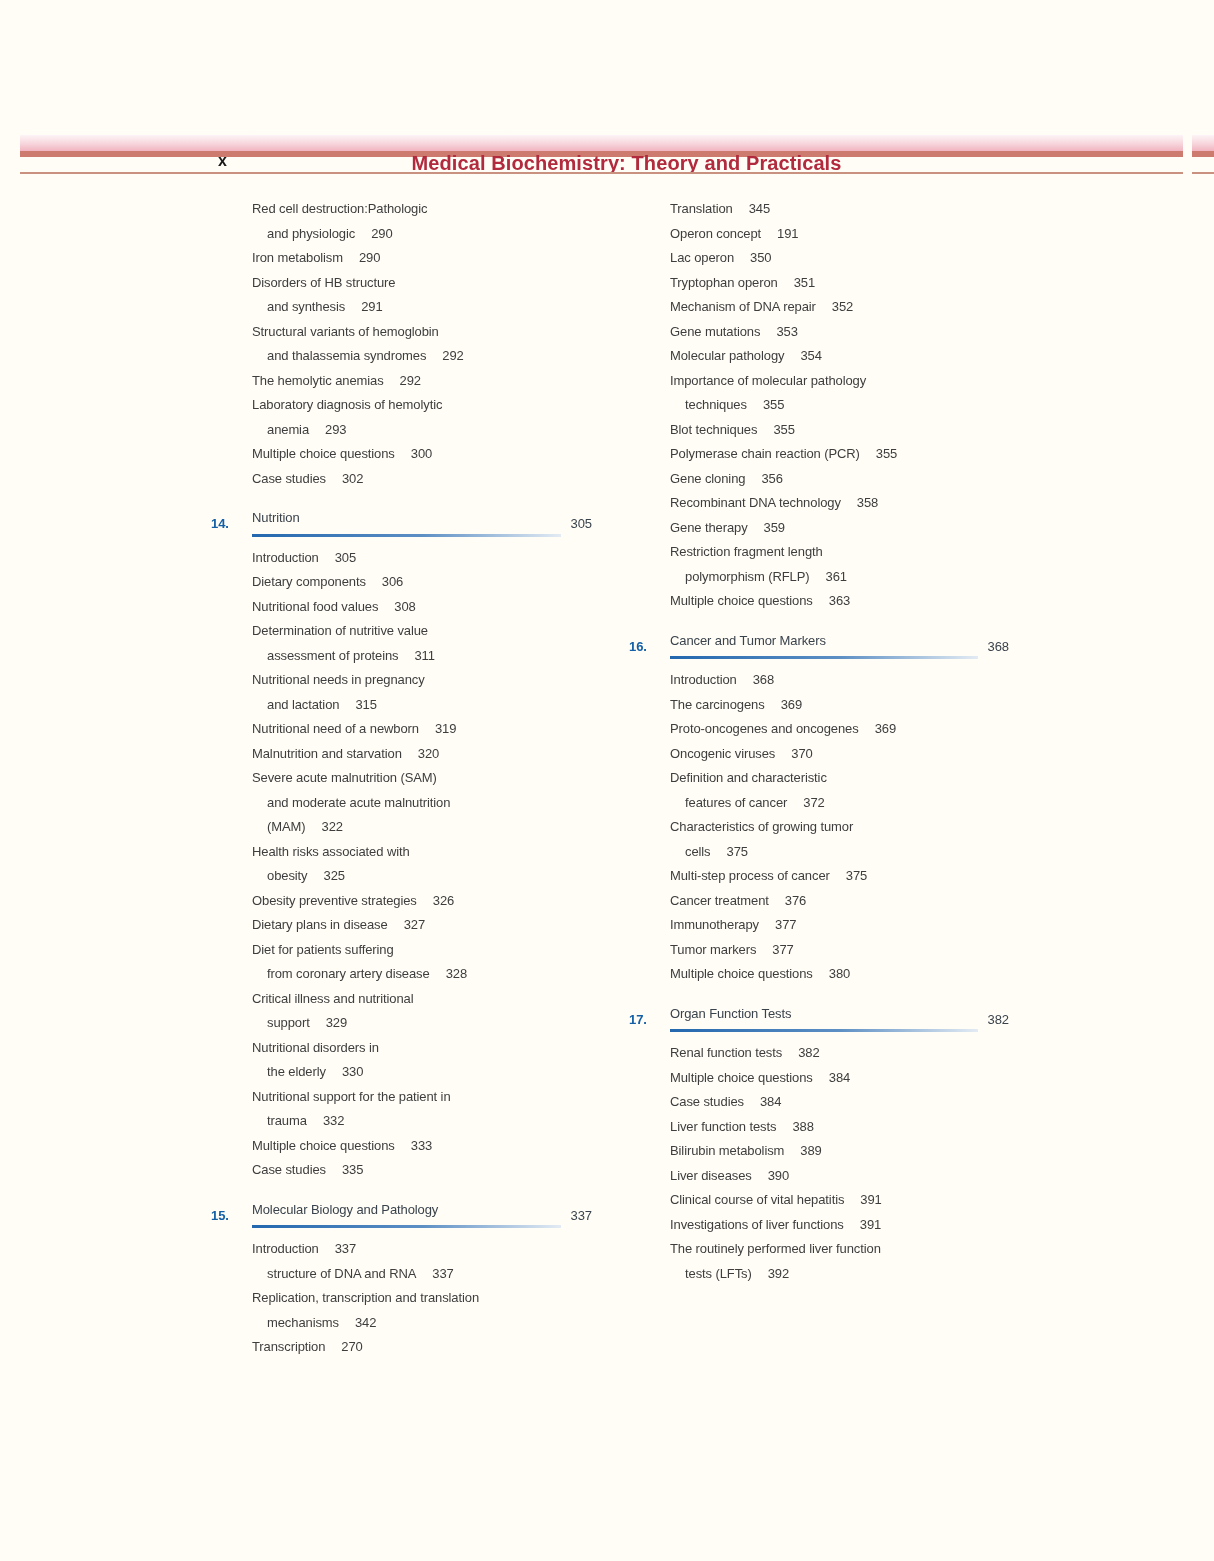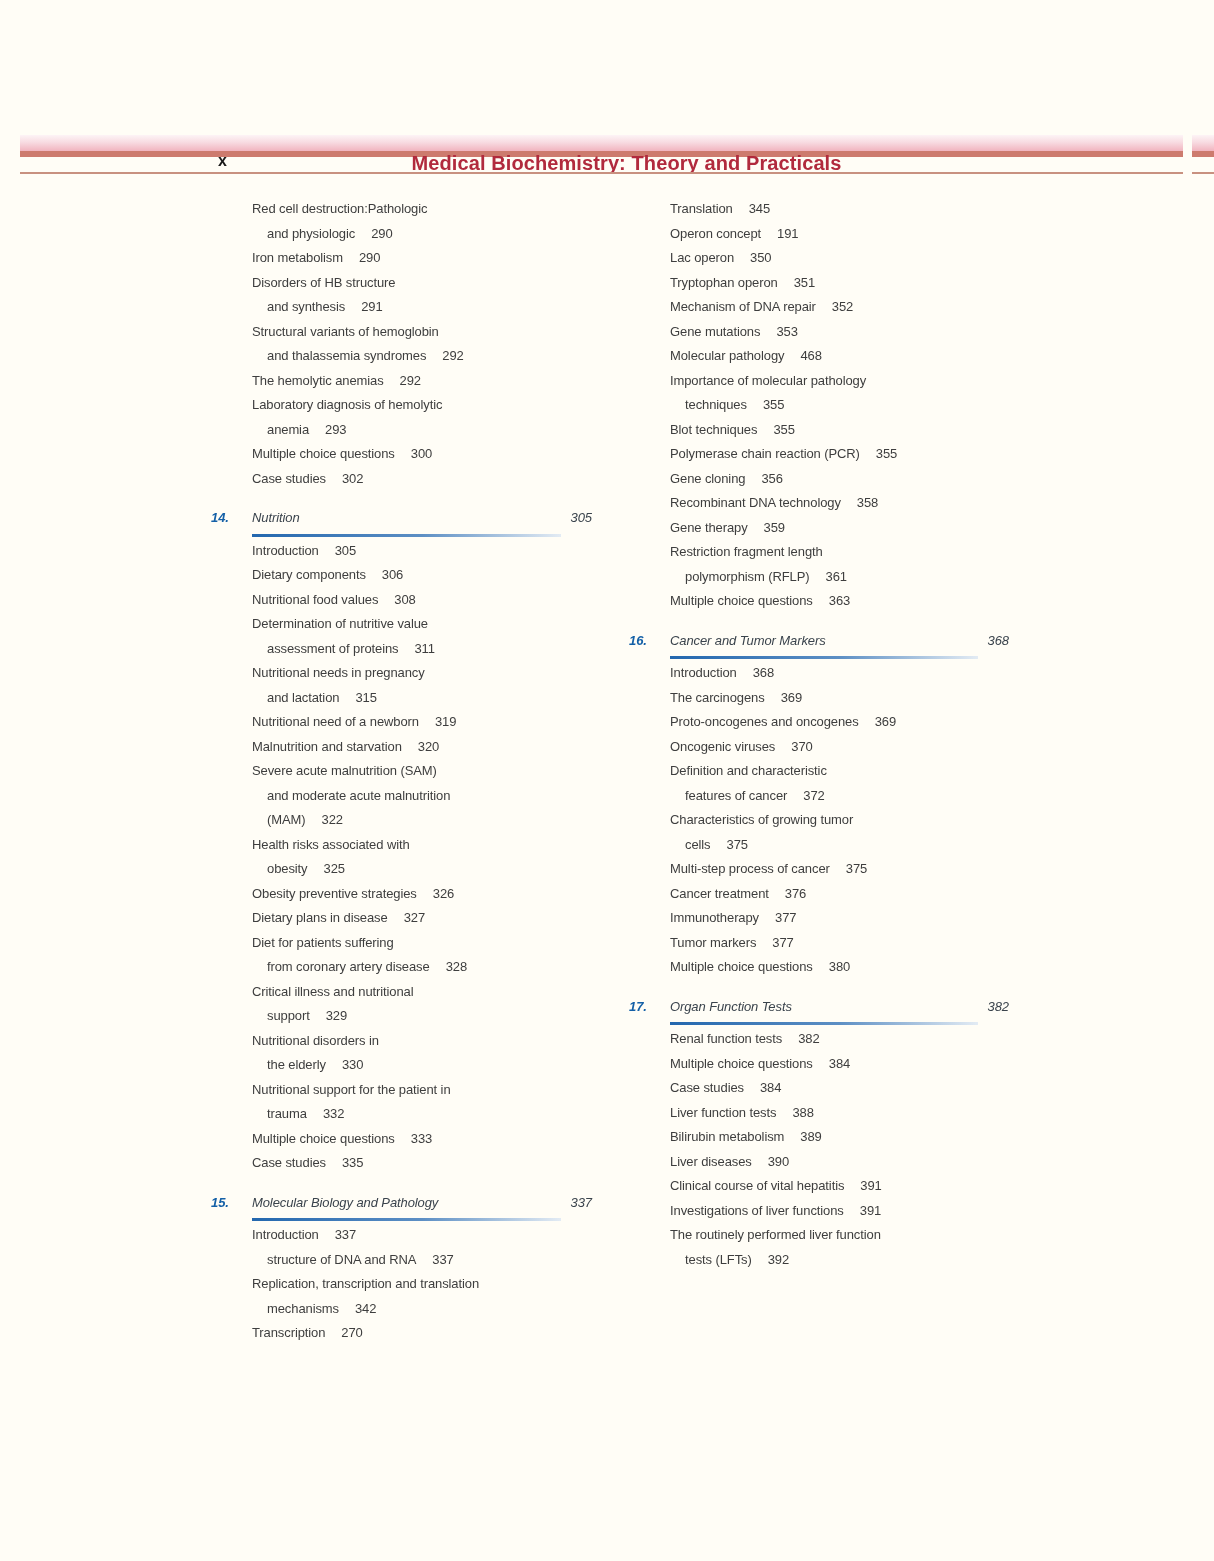--- a/index.html
+++ b/index.html
@@ -85,24 +85,23 @@
     letter-spacing: -0.1px;
   }
   .toc-col-left  { left: 211px; width: 381px; }
   .toc-col-right { left: 629px; width: 380px; }
 
   .toc-block { margin: 0; }
   .toc-block.with-chapter { margin-top: 15px; }
 
   .ch-head {
     display: flex;
-    align-items: flex-start;
-    margin-bottom: 2px;
+    align-items: flex-end;
+    margin-bottom: 9px;
     color: #3a434c;
-    font-style: italic;
   }
   .ch-num {
     width: 41px;
     flex: 0 0 41px;
     font-weight: bold;
     color: #1460a7;
   }
   .ch-rule {
     flex: 1 1 auto;
     padding-bottom: 3px;
@@ -274,21 +273,21 @@
         <div class="toc-entry">
           <div class="line">Tryptophan operon<span class="pg">351</span></div>
         </div>
         <div class="toc-entry">
           <div class="line">Mechanism of DNA repair<span class="pg">352</span></div>
         </div>
         <div class="toc-entry">
           <div class="line">Gene mutations<span class="pg">353</span></div>
         </div>
         <div class="toc-entry">
-          <div class="line">Molecular pathology<span class="pg">468</span></div>
+          <div class="line">Molecular pathology<span class="pg">354</span></div>
         </div>
         <div class="toc-entry">
           <div class="line">Importance of molecular pathology</div>
           <div class="line cont">techniques<span class="pg">355</span></div>
         </div>
         <div class="toc-entry">
           <div class="line">Blot techniques<span class="pg">355</span></div>
         </div>
         <div class="toc-entry">
           <div class="line">Polymerase chain reaction (PCR)<span class="pg">355</span></div>

